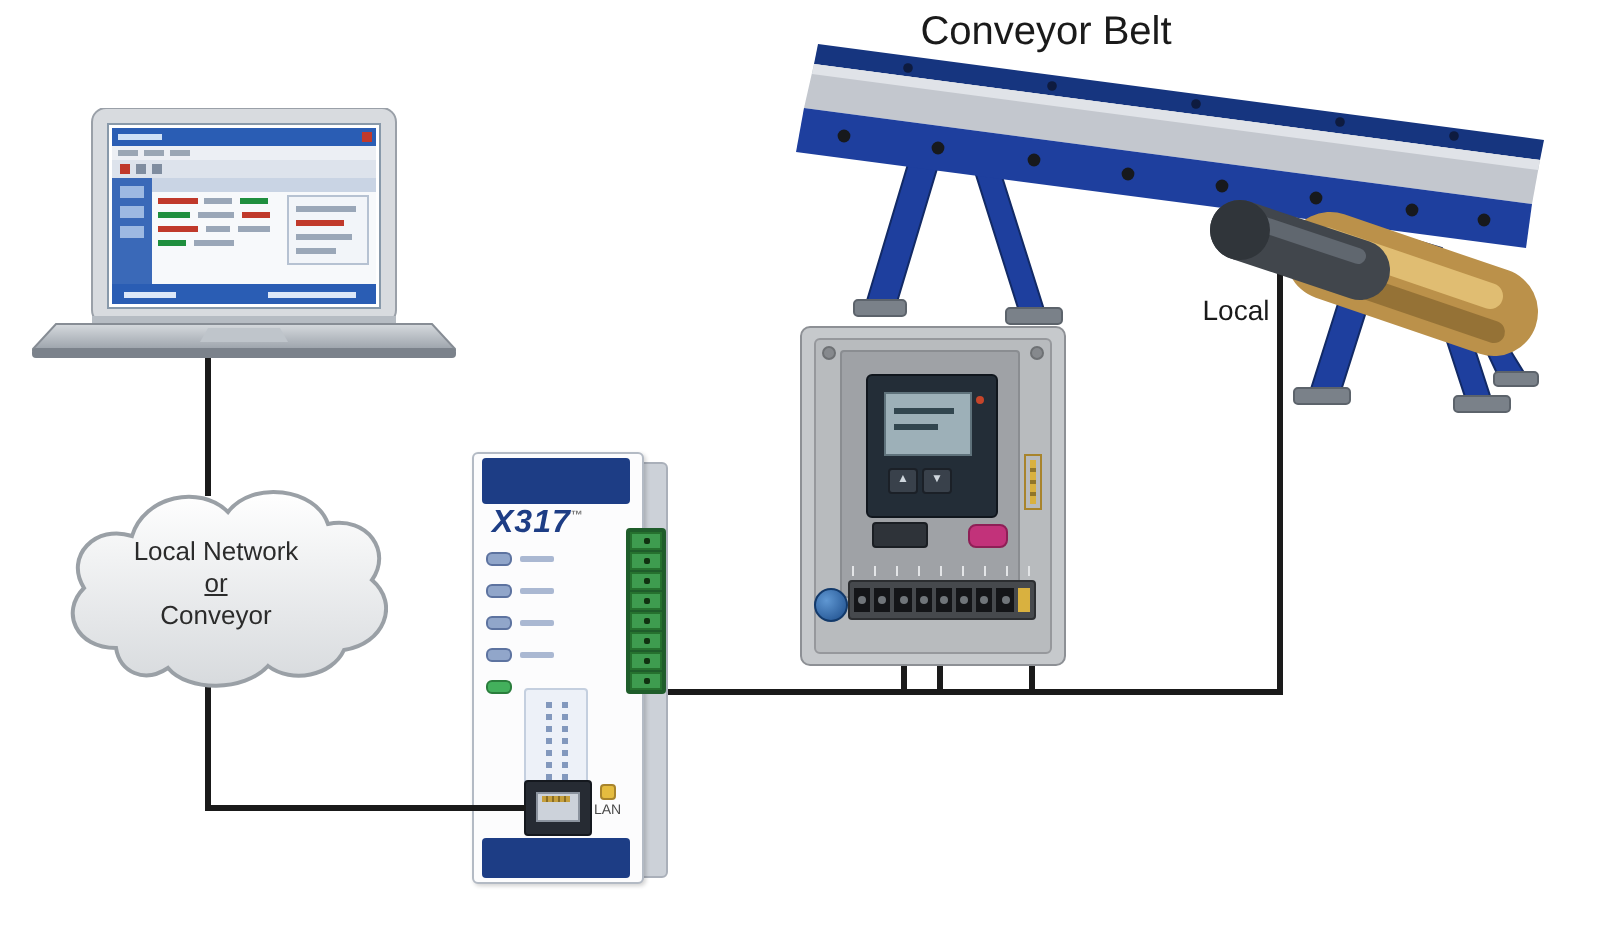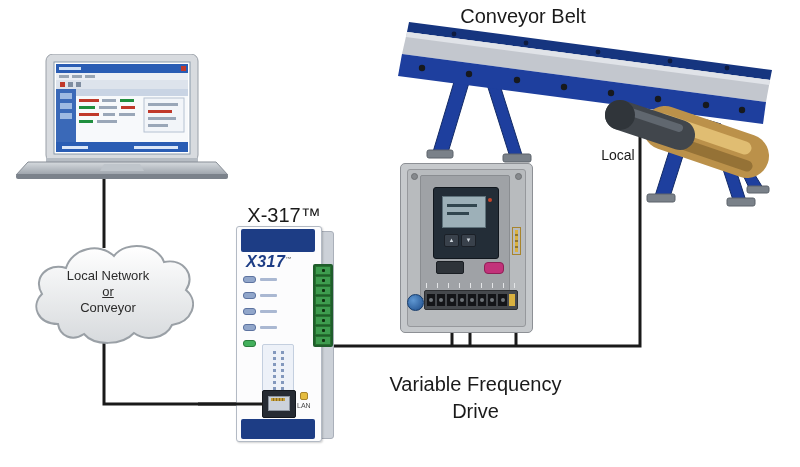--- a/index.html
+++ b/index.html
@@ -146,21 +146,20 @@
                C 104,8 136,12 142,30 C 162,26 174,44 164,58 C 178,70 170,90 150,93
                C 144,106 124,110 112,101 C 100,114 72,114 62,102 C 50,110 38,104 36,92 Z" fill="url(#cloudGrad)" stroke="#9aa0a6" stroke-width="2"></path>
     </svg>
     <div class="cloud-text">
       <div>Local Network</div>
       <div class="or">or</div>
       <div>Conveyor</div>
     </div>
   </div>
 
-  <div class="diagram-label" style="left:232px; top:204px; width:104px;">X-317™</div>
 
   <div class="abs x317">
     <div class="side"></div>
     <div class="body"></div>
     <div class="cap top"></div>
     <div class="cap bottom"></div>
     <div class="logo"><span>X317</span><span class="tm">™</span></div>
 
     <div class="led-row" style="top:50px;">
         <span class="led"></span>
@@ -236,24 +235,20 @@
       <div class="vfd-tcell"></div>
       <div class="vfd-tcell"></div>
       <div class="vfd-tcell"></div>
       <div class="vfd-tcell"></div>
       <div class="vfd-tcell"></div>
       <div class="vfd-tyellow"></div>
     </div>
     <div class="vfd-grommet"></div>
   </div>
 
-  <div class="diagram-label vfd-label-lines" style="left:388px; top:371px; width:175px;">
-    <div>Variable Frequency</div>
-    <div>Drive</div>
-  </div>
 
   <svg class="abs z2" style="left:385px; top:20px;" width="410" height="195" viewBox="0 0 410 195">
 
     <polygon points="24,2 387,50 385,60 22,12" fill="#16357f"></polygon>
     <g fill="#0e1b3f">
       <circle cx="69" cy="14" r="2.4"></circle>
         <circle cx="141" cy="23" r="2.4"></circle>
         <circle cx="213" cy="32" r="2.4"></circle>
       <circle cx="285" cy="41" r="2.4"></circle>
         <circle cx="342" cy="48" r="2.4"></circle>

